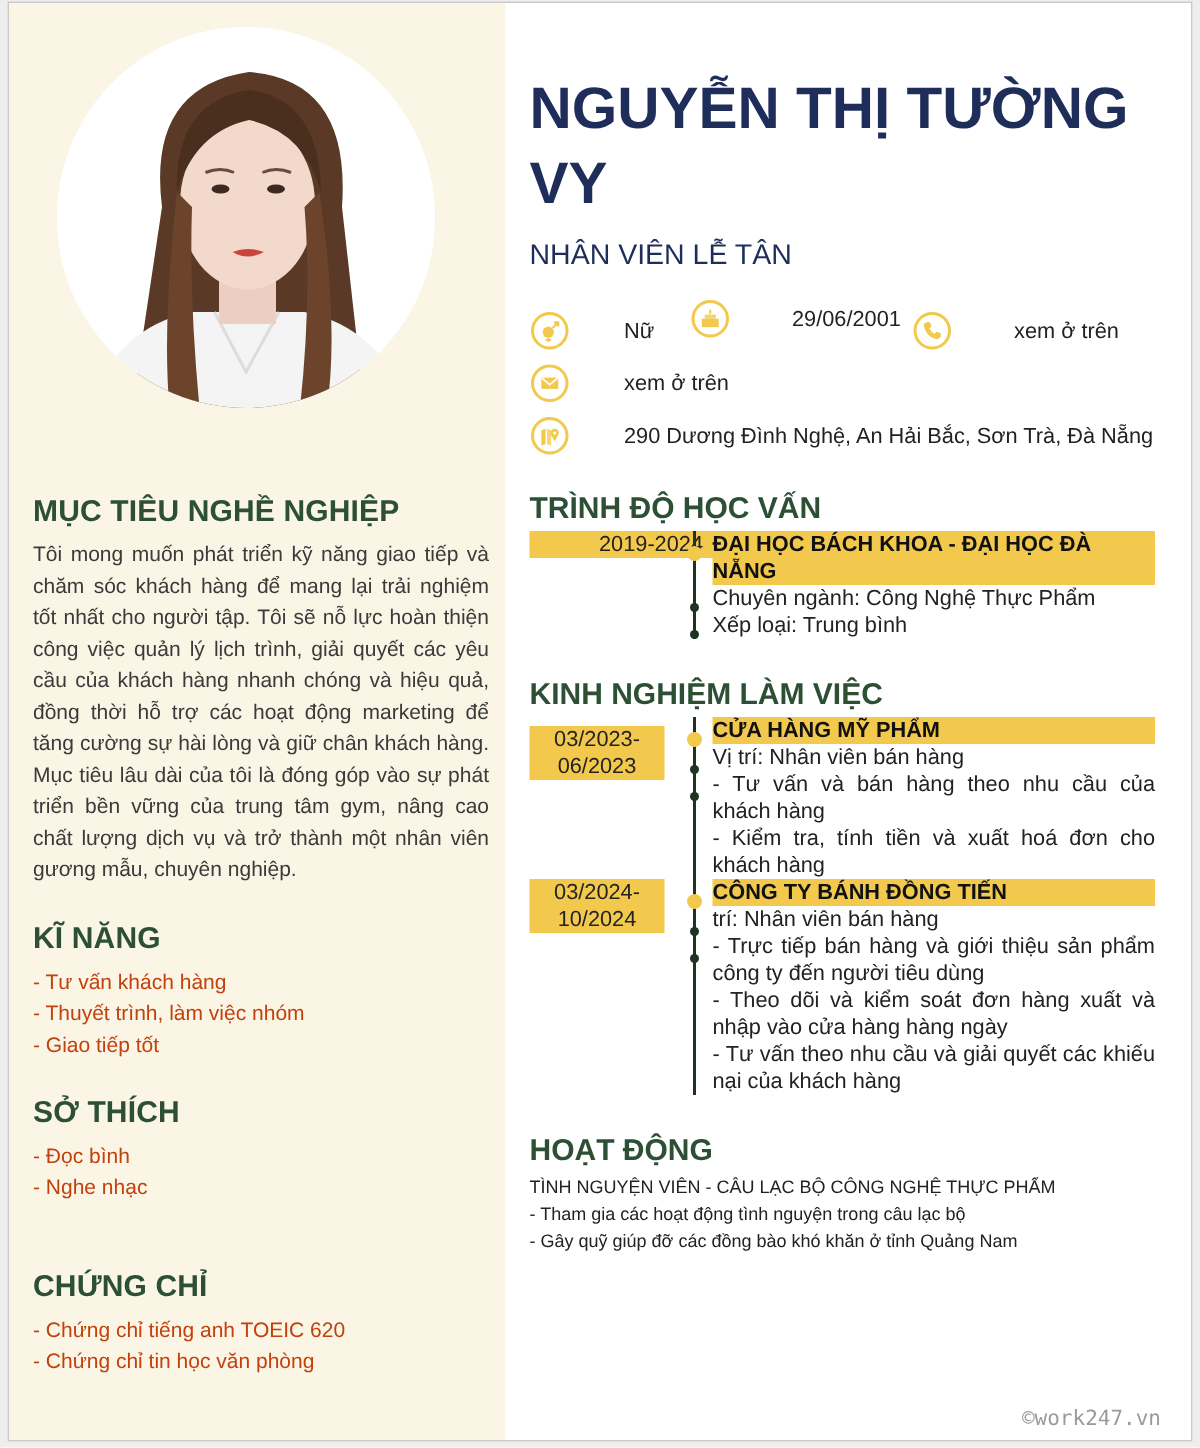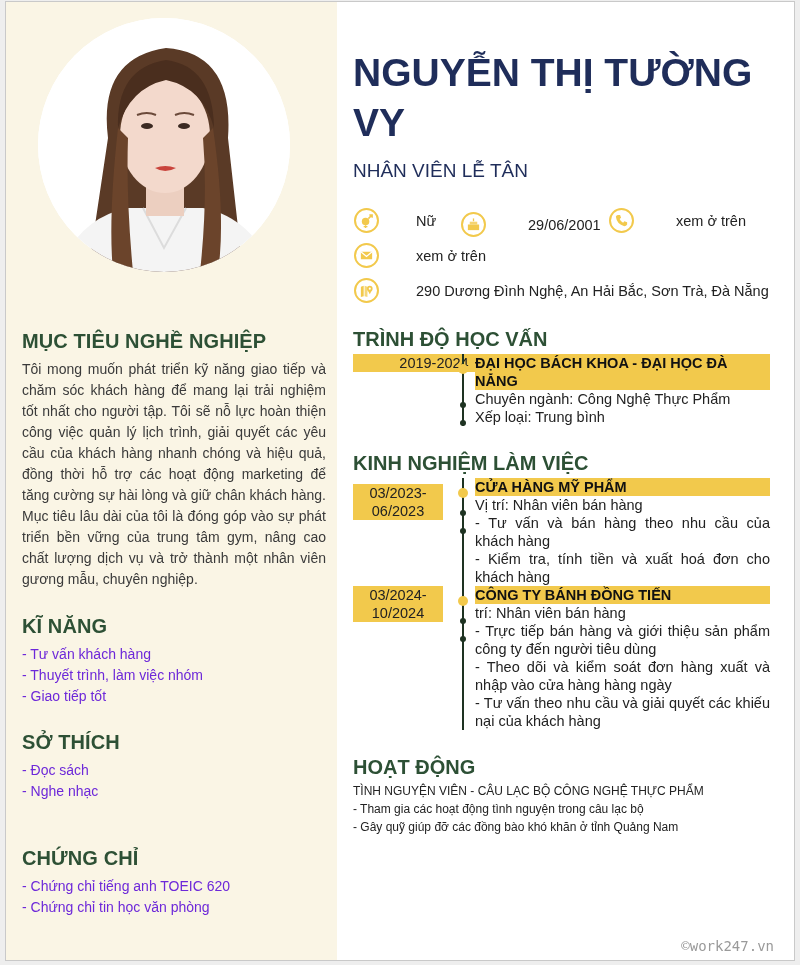--- a/index.html
+++ b/index.html
@@ -7,21 +7,21 @@
   .card { position:absolute; left:5px; top:1px; width:788px; height:958px; background:#ffffff; border:1px solid #c9c9c9; overflow:hidden; }
   .left { position:absolute; left:0; top:0; width:331px; height:958px; background:#faf5e5; }
   .right { position:absolute; left:331px; top:0; width:457px; height:958px; background:#ffffff; }
 
   .photo { position:absolute; left:32px; top:16px; width:252px; height:254px; border-radius:50%; background:#ffffff; overflow:hidden; }
   .photo svg { width:100%; height:100%; display:block; }
 
   .l-sec { position:absolute; left:16px; width:304px; }
   .l-title { font-size:20px; font-weight:bold; color:#2d5035; margin:0 0 6px 0; letter-spacing:0.1px; }
   .l-para { font-size:14px; color:#3a3a3a; line-height:21px; text-align:justify; margin:0; }
-  .l-list { font-size:14px; color:#6d28d9; line-height:21px; margin:0; padding:0; list-style:none; }
+  .l-list { font-size:14px; color:#c2410c; line-height:21px; margin:0; padding:0; list-style:none; }
 
   .name { position:absolute; left:16px; top:46px; width:420px; font-size:39px; font-weight:bold; color:#1f2d5a; line-height:50px; margin:0; }
   .job { position:absolute; left:16px; top:158px; font-size:19px; font-weight:normal; color:#1f2d5a; margin:0; }
 
   .contact { position:absolute; display:flex; align-items:center; font-size:14.5px; color:#222;gap:32px; }
   .cicon { width:25px; height:25px; border:2px solid #f2c94c; border-radius:50%; box-sizing:border-box; display:flex; align-items:center; justify-content:center; margin-right:5px; background:#fff; }
   .cicon svg { width:15px; height:15px; }
 
   .r-title { position:absolute; left:16px; font-size:20px; font-weight:bold; color:#2d5035; margin:0; }
 
@@ -80,21 +80,21 @@
       <ul class="l-list">
         <li>- Tư vấn khách hàng</li>
         <li>- Thuyết trình, làm việc nhóm</li>
         <li>- Giao tiếp tốt</li>
       </ul>
     </div>
 
     <div class="l-sec" style="top:729px;">
       <h2 class="l-title">SỞ THÍCH</h2>
       <ul class="l-list">
-        <li>- Đọc sách</li>
+        <li>- Đọc bình</li>
         <li>- Nghe nhạc</li>
       </ul>
     </div>
 
     <div class="l-sec" style="top:845px;">
       <h2 class="l-title">CHỨNG CHỈ</h2>
       <ul class="l-list">
         <li>- Chứng chỉ tiếng anh TOEIC 620</li>
         <li>- Chứng chỉ tin học văn phòng</li>
       </ul>
@@ -108,21 +108,21 @@
     <div class="contact" style="left:17px; top:206px;">
       <span class="cicon">
         <svg viewBox="0 0 16 16">
             <circle cx="7" cy="9" r="4" fill="#f2c94c"></circle>
             <path d="M10 6 L14 2 M11 2 H14 V5" stroke="#f2c94c" stroke-width="1.6" fill="none"></path>
             <path d="M7 13 V16 M5 14.5 H9" stroke="#f2c94c" stroke-width="1.4"></path>
           </svg>
       </span>
       <span>Nữ</span>
     </div>
-    <div class="contact" style="left:124px; top:210px;">
+    <div class="contact" style="left:124px; top:198px;">
       <span class="cicon" style="margin-right:10px;">
         <svg viewBox="0 0 16 16">
             <rect x="2" y="8" width="12" height="6" fill="#f2c94c"></rect>
             <rect x="4" y="5" width="8" height="3" fill="#f2c94c" opacity="0.8"></rect>
             <rect x="7.3" y="1.5" width="1.4" height="3" fill="#f2c94c"></rect>
           </svg>
       </span>
       <span>29/06/2001</span>
     </div>
     <div class="contact" style="left:272px; top:206px;">

